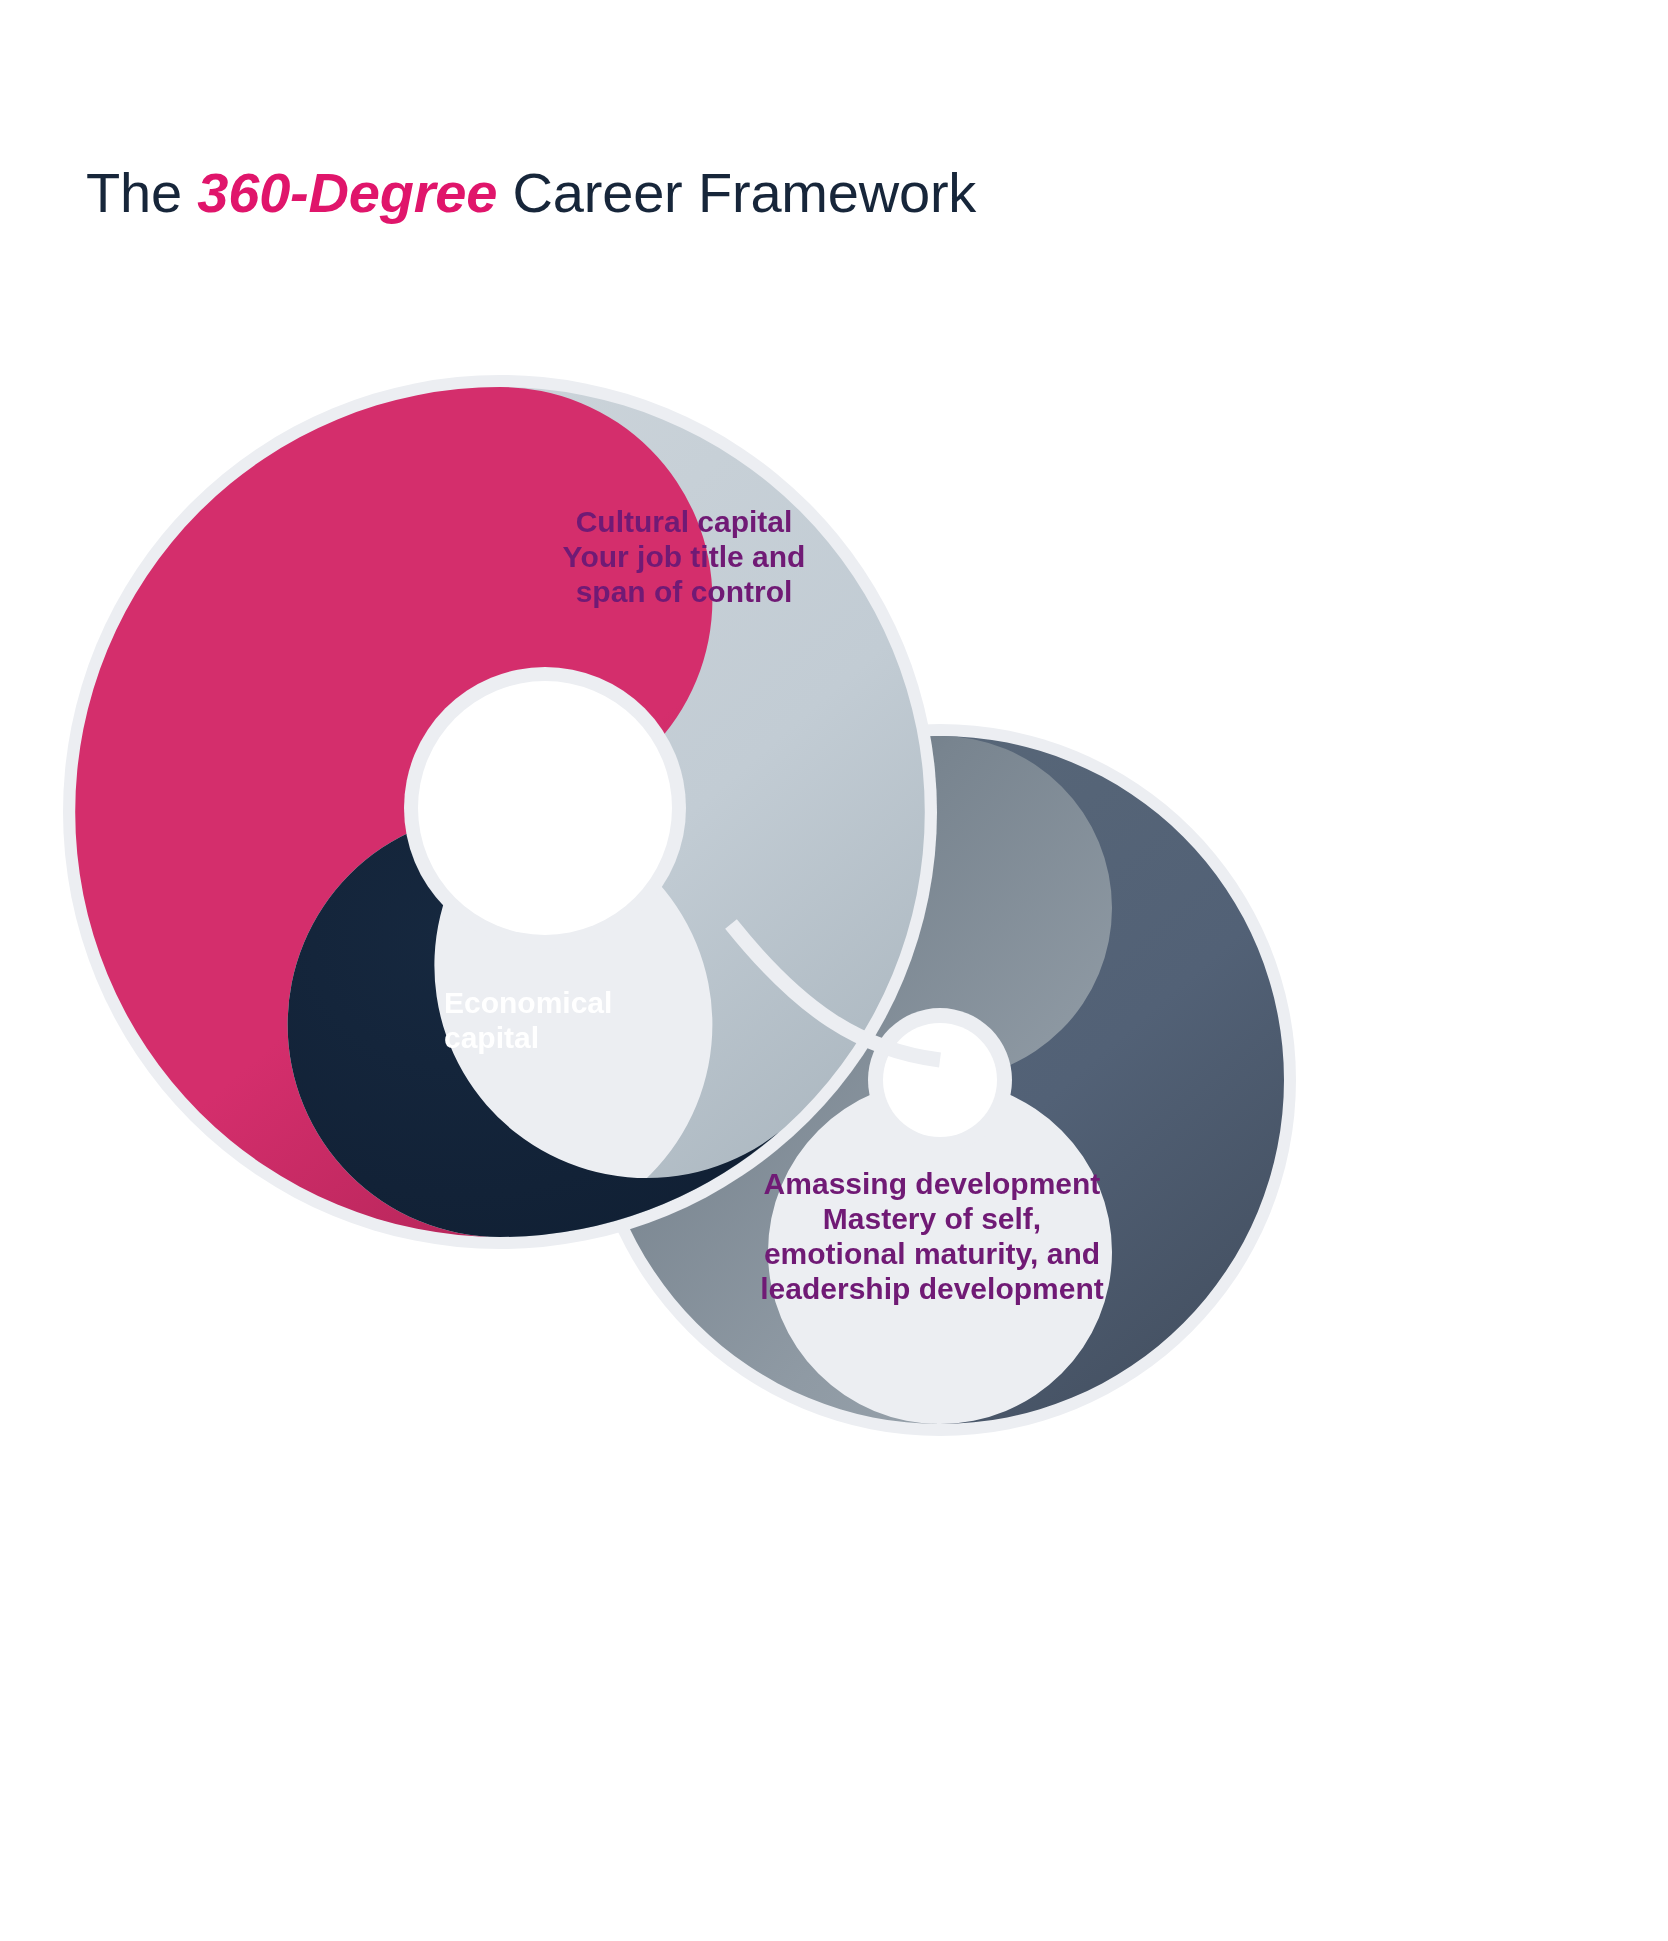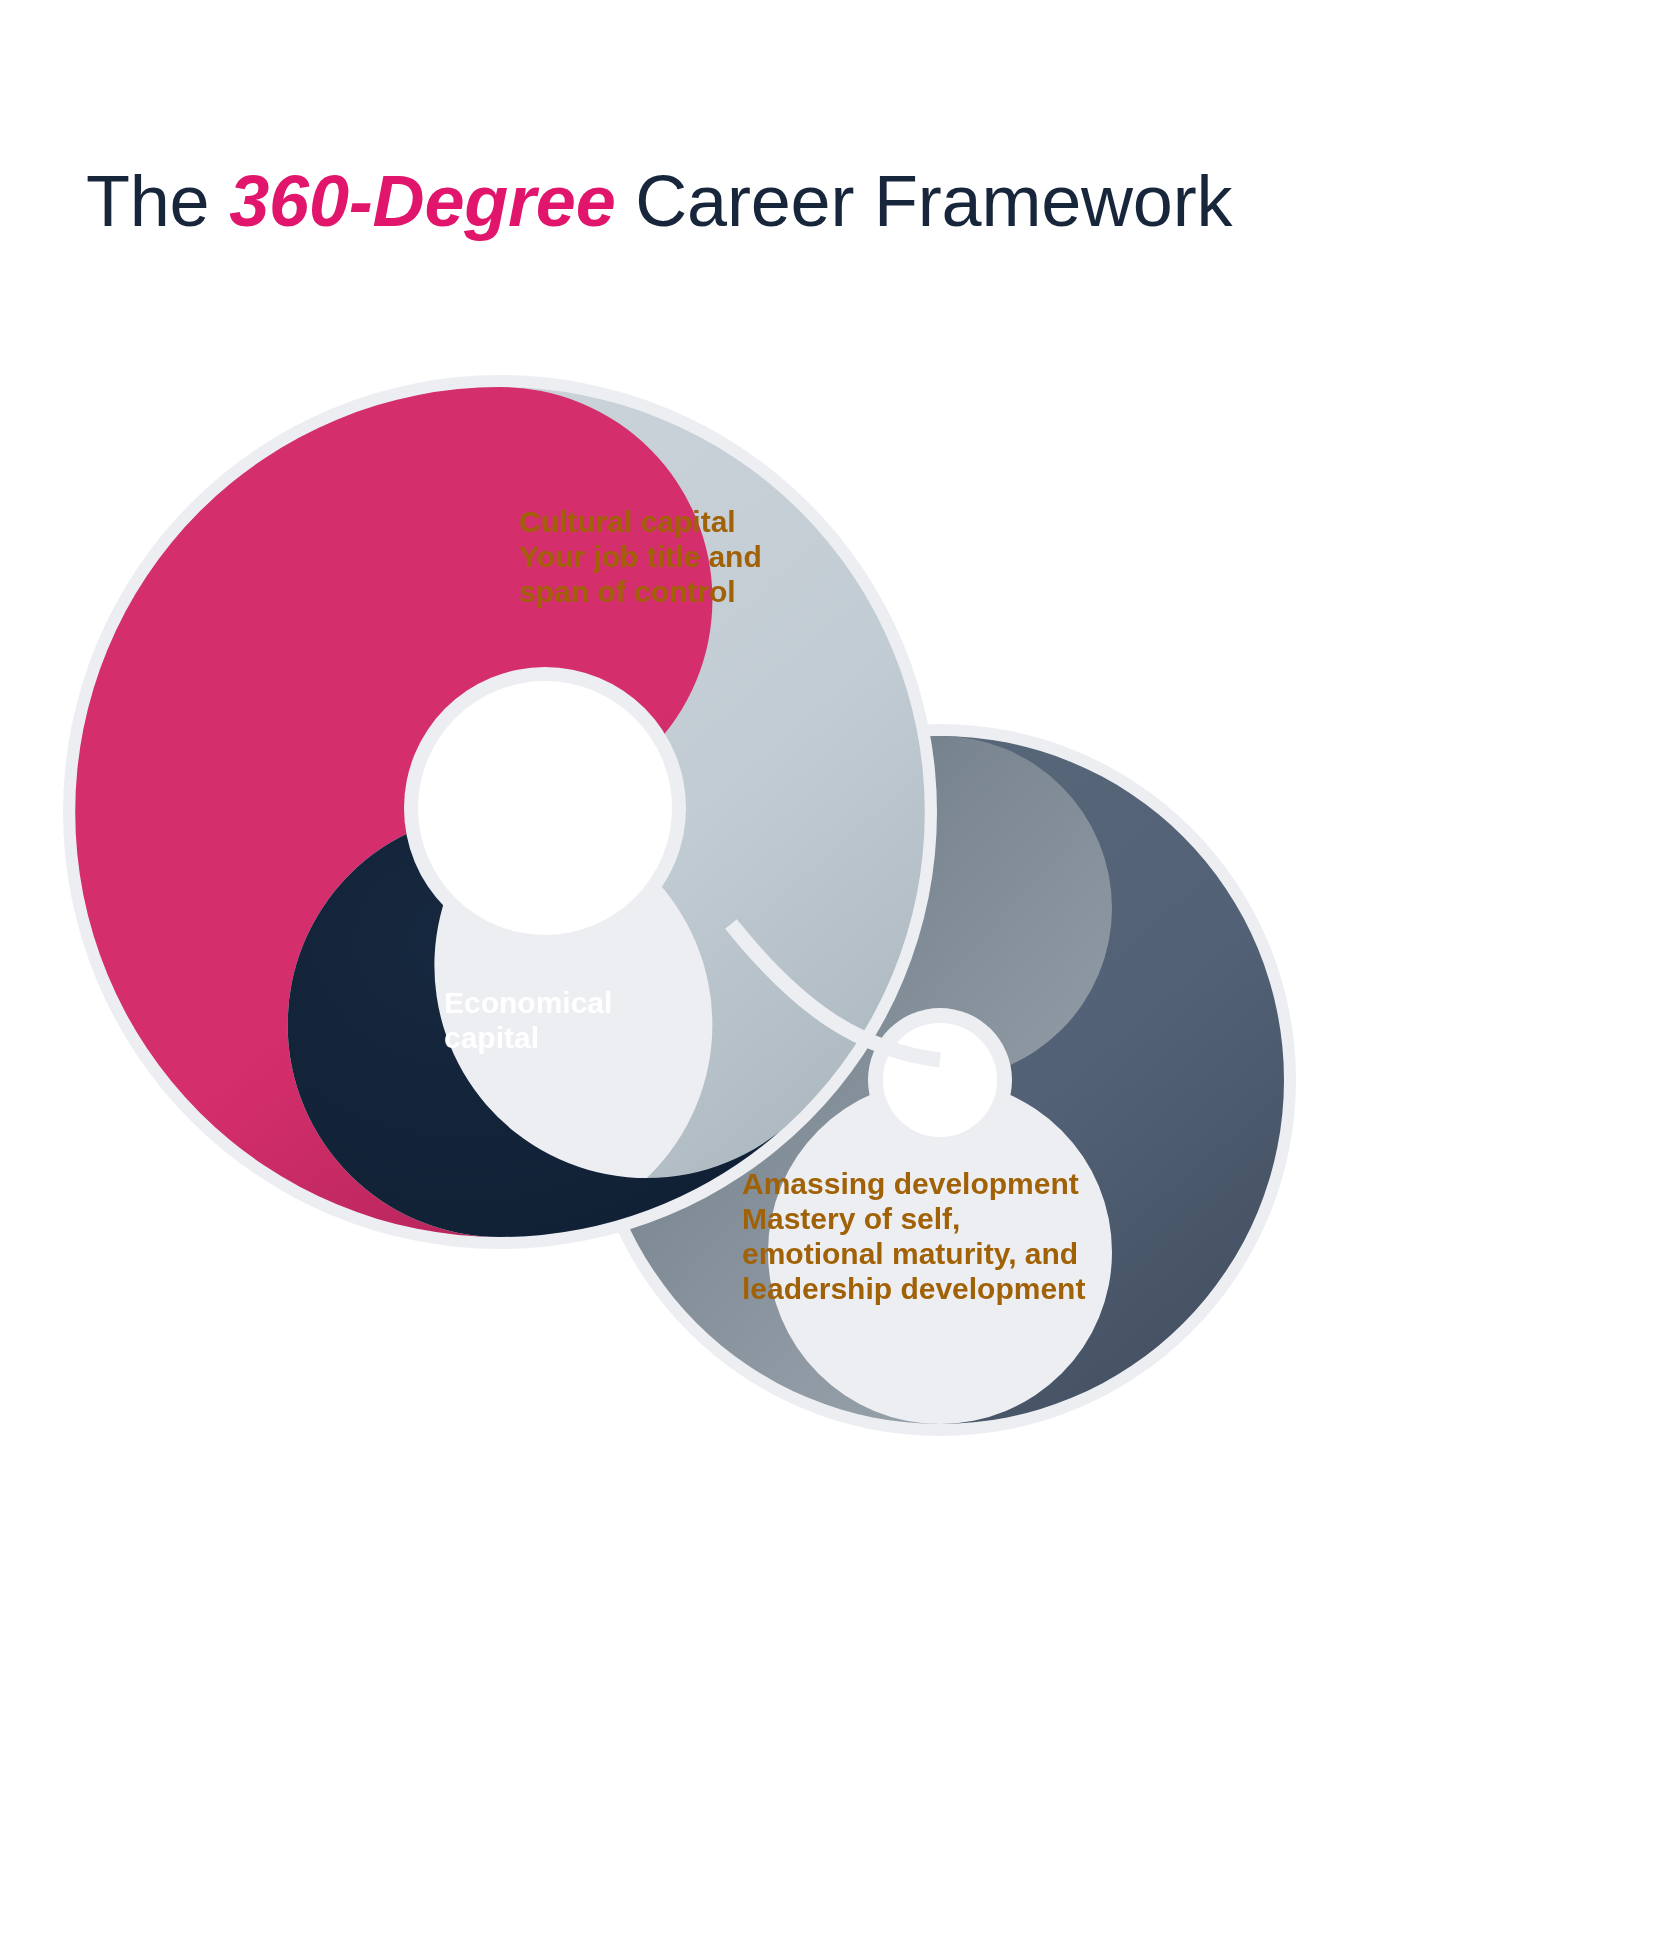--- a/index.html
+++ b/index.html
@@ -19,21 +19,21 @@
     position: relative;
     width: 1668px;
     height: 1941px;
     background: #ffffff;
   }
   
   .title {
     position: absolute;
     left: 86px;
     top: 162px;
-    font-size: 72px;
+    font-size: 56px;
     line-height: 1.1;
     letter-spacing: -0.2px;
     color: #17263a;
     font-weight: 400;
     white-space: nowrap;
   }
   .title .accent {
     color: #e0156b;
     font-weight: 700;
     font-style: italic;
@@ -55,21 +55,21 @@
   .block .hd {
     font-weight: 700;
     display: block;
   }
   .block .bd {
     font-weight: 700;
     display: block;
     white-space: pre-line;
   }
   .block.on-dark { color: #ffffff; }
-  .block.on-light { color: #a16207; }
+  .block.on-light { color: #701a75; text-align: center; }
 
   #blk-cultural   { left: 519px; top: 505px;  width: 330px; }
   #blk-profess    { left: 148px; top: 638px;  width: 250px; }
   #blk-network    { left: 841px; top: 793px;  width: 330px; }
   #blk-economical { left: 444px; top: 986px;  width: 250px; }
   #blk-personal   { left: 742px; top: 1167px; width: 380px; }
 </style>
 </head>
 <body>
 

